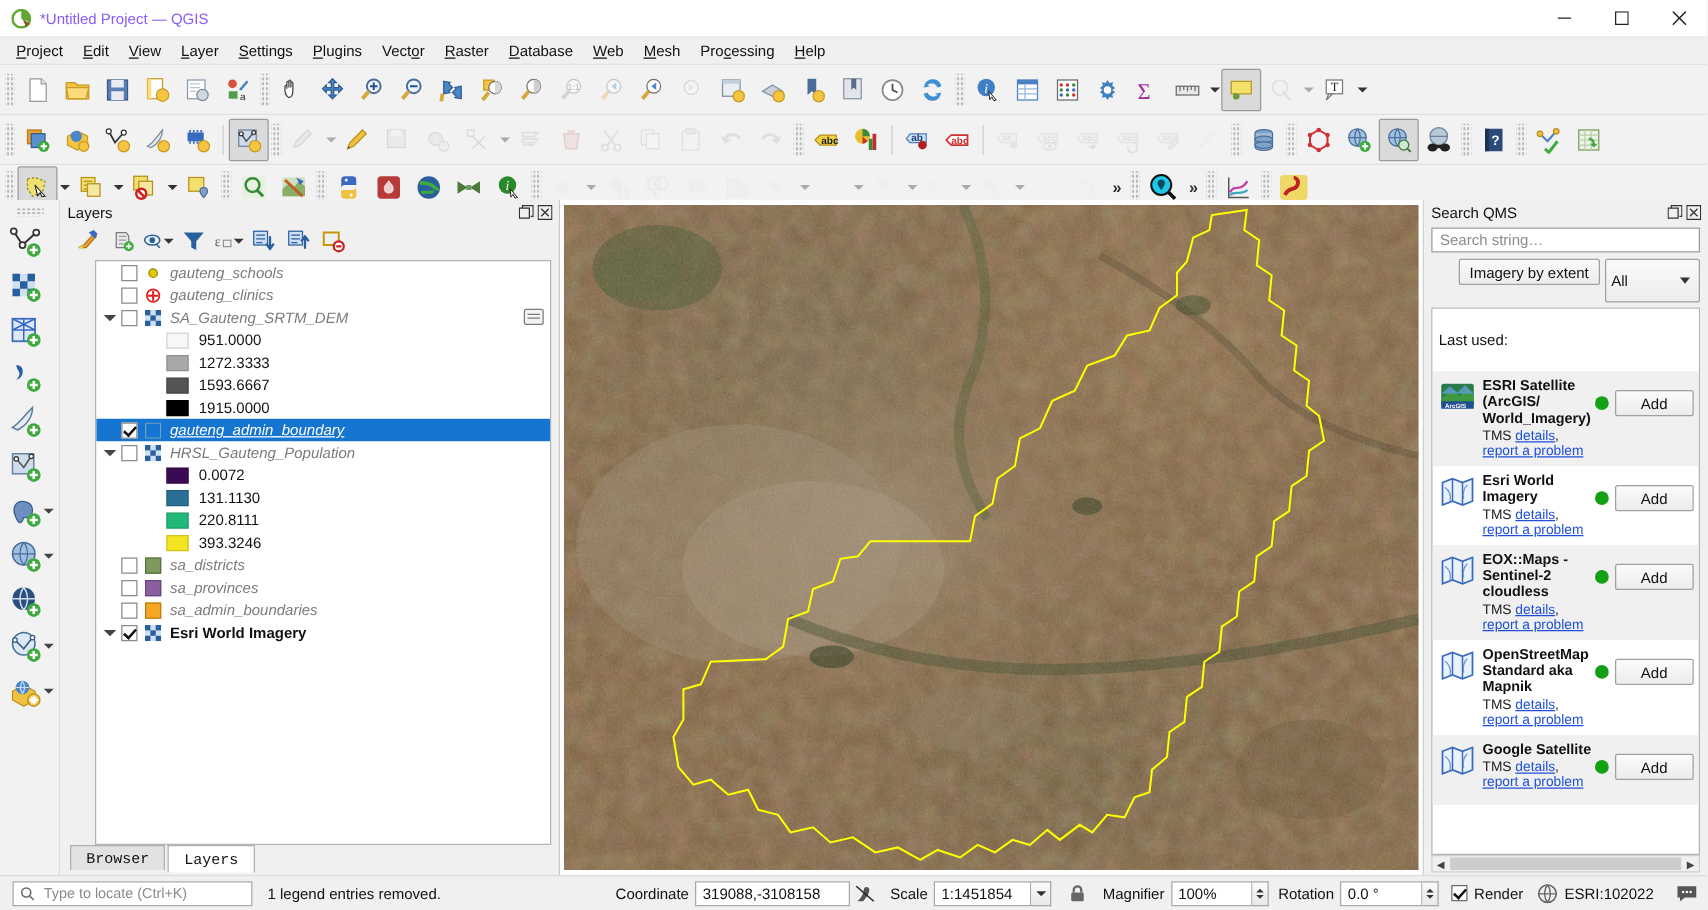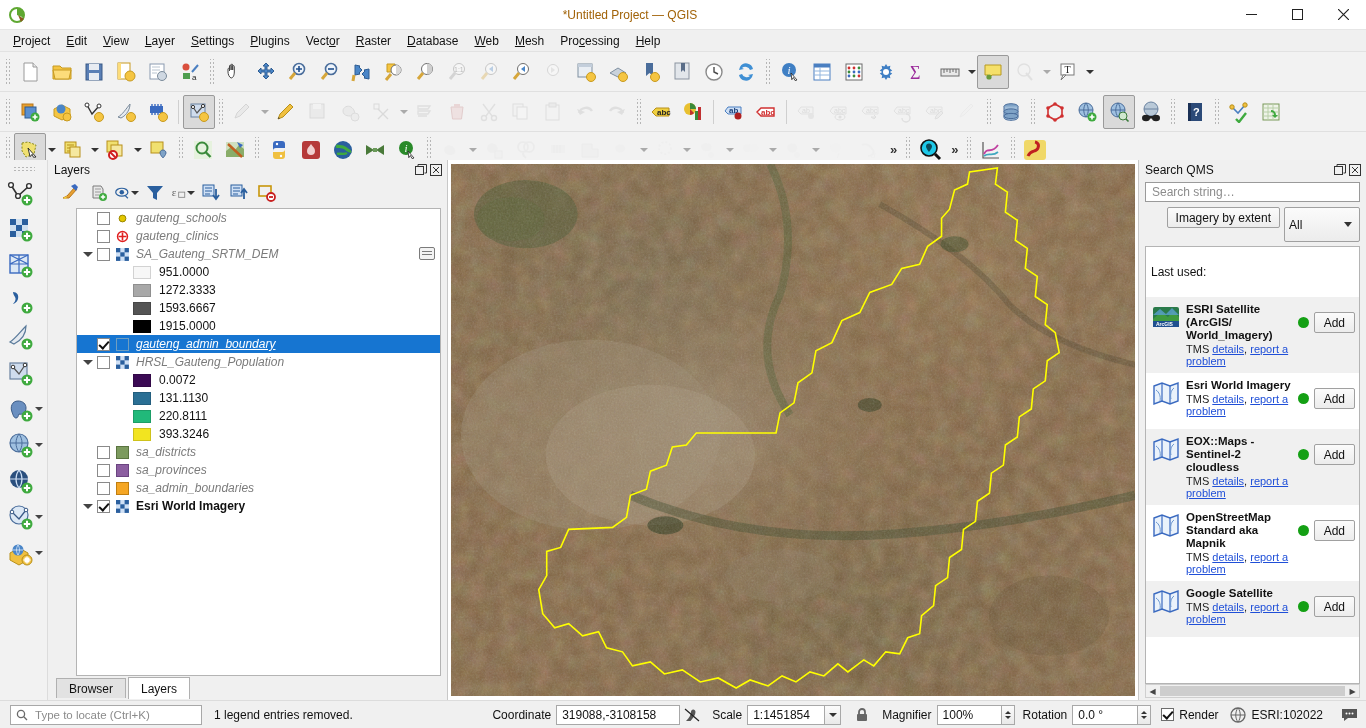--- a/index.html
+++ b/index.html
@@ -16,21 +16,21 @@
 
   
   .titlebar {
     height: 30px; background: #ffffff; display: flex; align-items: center;
     border-bottom: 1px solid #e6e6e6;
   }
   .titlebar .qgis-logo {
     width: 16px; height: 16px; margin: 0 7px 0 9px; position: relative; flex: none;
   }
   .titlebar .qgis-logo svg { display: block; }
-  .titlebar .title-text { font-size: 12px; color: #a16207; flex: 1; text-align: center; }
+  .titlebar .title-text { font-size: 12px; color: #8b5cf6; flex: 1; }
   .titlebar .wbtns { display: flex; height: 30px; }
   .wbtn {
     width: 46px; height: 30px; display: flex; align-items: center; justify-content: center;
     color: #222;
   }
 
   
   .menubar {
     height: 22px; display: flex; align-items: center; background: #f0f0f0;
     padding-left: 5px; border-bottom: 1px solid #e2e2e2;
@@ -115,21 +115,21 @@
   .lname.bold { font-weight: bold; font-style: normal; color: #111; }
   .lsub { display: flex; align-items: center; height: 18px; padding-left: 56px; }
   .lsub .sw { width: 18px; height: 13px; flex: none; margin-right: 8px; border: 1px solid rgba(0,0,0,.15); }
   .lsub .lbl { font-size: 12px; color: #111; }
   .dem-icon { width:13px;height:13px;flex:none;margin-right:7px; }
   .rasterbtn { position: absolute; right: 5px; top: 2px; width: 16px; height: 13px;
                border: 1px solid #7b7b7b; border-radius: 2px; background: #f3f3f3; }
   .rasterbtn:before { content:""; position:absolute; left:2px; top:3px; width:10px; height:1px; background:#7b7b7b;
                       box-shadow: 0 3px 0 #7b7b7b; }
 
-  .panel-tabs { height: 24px; display: flex; align-items: center; padding-left: 8px; }
+  .panel-tabs { height: 24px; display: flex; align-items: flex-start; padding-left: 8px; font-family: Liberation Mono, monospace; }
   .ptab {
     height: 20px; padding: 0 12px; display: flex; align-items: center; font-size: 12px;
     background: #e2e2e2; border: 1px solid #b0b0b0; border-bottom: none; margin-right: 2px; color: #111;
   }
   .ptab.active { background: #fff; height: 22px; }
 
   
   .map-wrap { flex: 1; position: relative; background: #fff; padding: 4px 0 0 4px; }
   .map-canvas { position: absolute; left: 3px; top: 4px; right: 3px; bottom: 4px; overflow: hidden; }
 
@@ -153,21 +153,21 @@
   .qms-list { flex: 1; margin: 0 6px 0 6px; background: #fff; border: 1px solid #b4b4b4; overflow: hidden; position: relative; }
   .qms-lastused { font-size: 12px; color: #111; padding: 18px 5px; background: #fff; }
   .qms-item { display: flex; align-items: flex-start; padding: 6px 4px 6px 6px; position: relative; min-height: 56px; }
   .qms-item.alt { background: #f0f0f0; }
   .qms-ico { width: 28px; height: 28px; flex: none; margin-right: 6px; margin-top: 2px; }
   .qms-body { flex: 1; min-width: 0; }
   .qms-name { font-size: 11.5px; font-weight: bold; color: #111; line-height: 13px; }
   .qms-meta { font-size: 11px; color: #222; margin-top: 1px; }
   .qms-meta a { color: #1f4fd8; text-decoration: underline; }
   .qms-dot { width: 11px; height: 11px; border-radius: 50%; background: #14a014; flex: none; margin: 14px 5px 0 2px; }
-  .qms-add { height: 21px; padding: 0 9px; border: 1px solid #a0a0a0; border-radius: 2px;
+  .qms-add { height: 21px; padding: 0 20px; border: 1px solid #a0a0a0; border-radius: 2px;
              background: linear-gradient(#fbfbfb,#ececec); font-size: 12px; display: flex;
              align-items: center; margin-top: 9px; flex: none; color:#111; }
   .qms-hscroll { height: 14px; margin: 0 6px 2px 6px; background: #f0f0f0; border: 1px solid #cfcfcf;
                  display: flex; align-items: center; justify-content: space-between; }
   .hs-arrow { width: 13px; height: 12px; display: flex; align-items: center; justify-content: center; font-size: 8px; color:#444;}
   .hs-thumb { flex: 1; height: 10px; background: #cdcdcd; margin: 0 1px; }
 
   
   .statusbar {
     position: absolute; left: 0; bottom: 0; width: 1366px; height: 28px;

